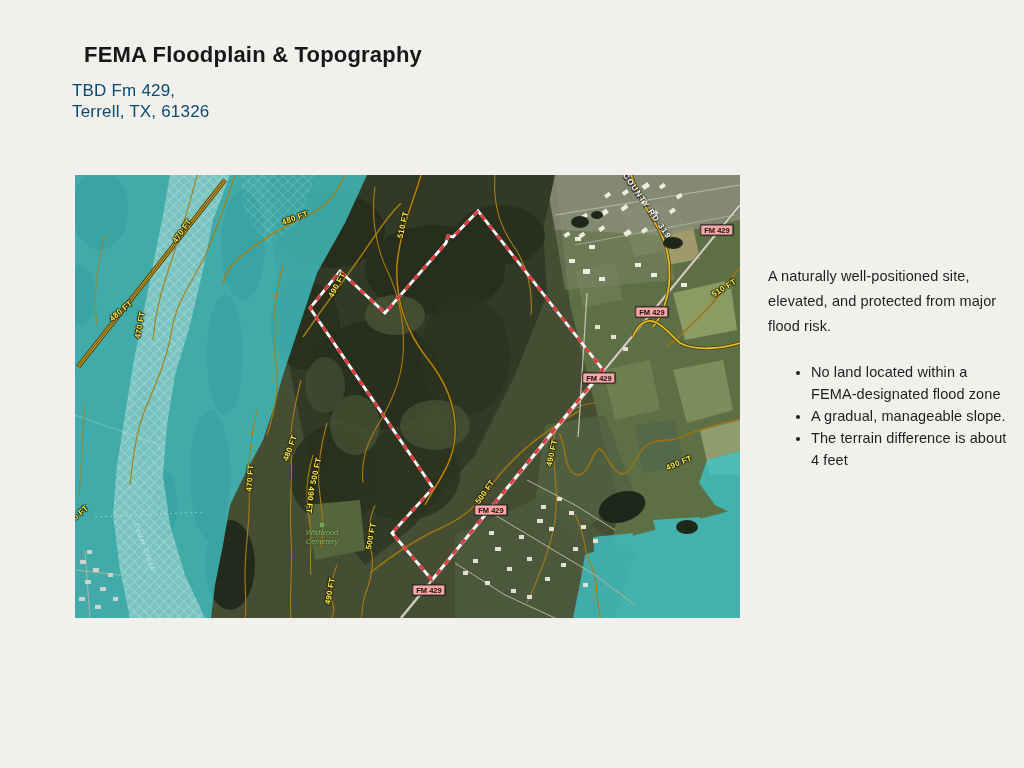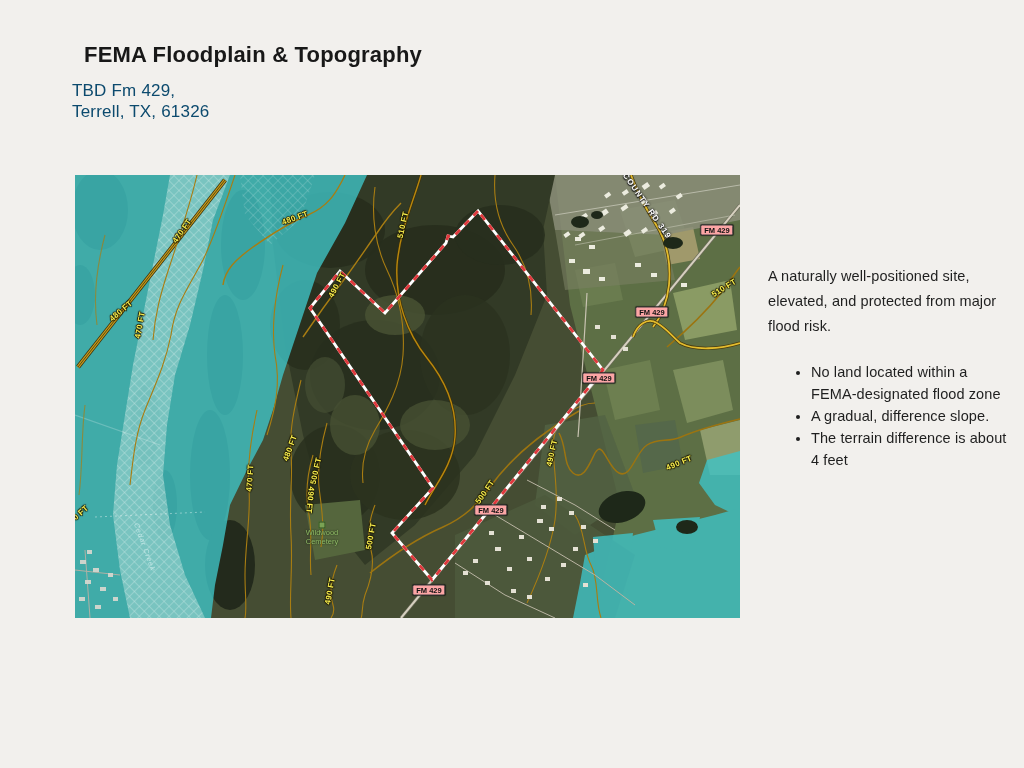--- a/index.html
+++ b/index.html
@@ -14,21 +14,21 @@
   .map-wrap svg{position:absolute;left:0;top:0;}
   .labels{position:absolute;left:0;top:0;width:100%;height:100%;}
   .mlabel{position:absolute;transform:translate(-50%,-50%);white-space:nowrap;pointer-events:none;}
   .mlabel.elev{font-size:8px;font-weight:bold;color:#f8ef4e;
     text-shadow:-1px 0 1px #1f1a00,1px 0 1px #1f1a00,0 -1px 1px #1f1a00,0 1px 1px #1f1a00;letter-spacing:.3px;}
   .mlabel.shield{font-size:7.5px;font-weight:bold;color:#111;background:#fca5a5;border:1px solid #3c3c3c;
     border-radius:2px;padding:0px 3px;line-height:9px;box-shadow:0 0 1px rgba(0,0,0,.6);}
   .mlabel.street{font-size:8px;font-weight:bold;color:#fff;letter-spacing:1.2px;
     text-shadow:0 0 2px #222,0 0 2px #222,1px 1px 1px #222;}
   .mlabel.poi{font-size:7.5px;color:#8fbb66;text-align:center;white-space:pre-line;line-height:9px;
-    text-shadow:0 0 2px #15200d;}
+    text-shadow:0 0 2px #15200d;font-style:italic;}
   .mlabel.water{font-size:7px;font-style:italic;color:rgba(225,248,248,.66);letter-spacing:1px;}
   .cem-icon{position:absolute;width:5px;height:5px;background:#7aa354;border:1px solid #2e4a1e;
     transform:translate(-50%,-50%);}
   
   .summary{position:absolute;left:768px;top:264px;width:240px;color:#1f1f1f;}
   .summary p{margin:0 0 22px 0;font-size:14.5px;line-height:25px;letter-spacing:.1px;}
   .summary ul{margin:0;padding:0 0 0 19px;}
   .summary li{font-size:14.5px;line-height:22px;letter-spacing:.1px;margin-left:24px;}
 </style>
 </head>
@@ -268,18 +268,18 @@
 Cemetery</span>
         <span class="mlabel water" style="left: 70px; top: 372px; transform: translate(-50%, -50%) rotate(70deg);">Cedar Creek</span>
       </div>
     <div class="cem-icon" style="left:247px;top:350px;"></div>
   </div>
 
   <aside class="summary">
     <p>A naturally well-positioned site, elevated,  and protected from major flood risk.</p>
     <ul id="summary-bullets">
         <li>No land located within a FEMA-designated flood zone</li>
-        <li>A gradual, difference slope.</li>
+        <li>A gradual, manageable slope.</li>
         <li>The terrain difference is about 4 feet</li>
       </ul>
   </aside>
 
 </div>
 
 </body></html>

